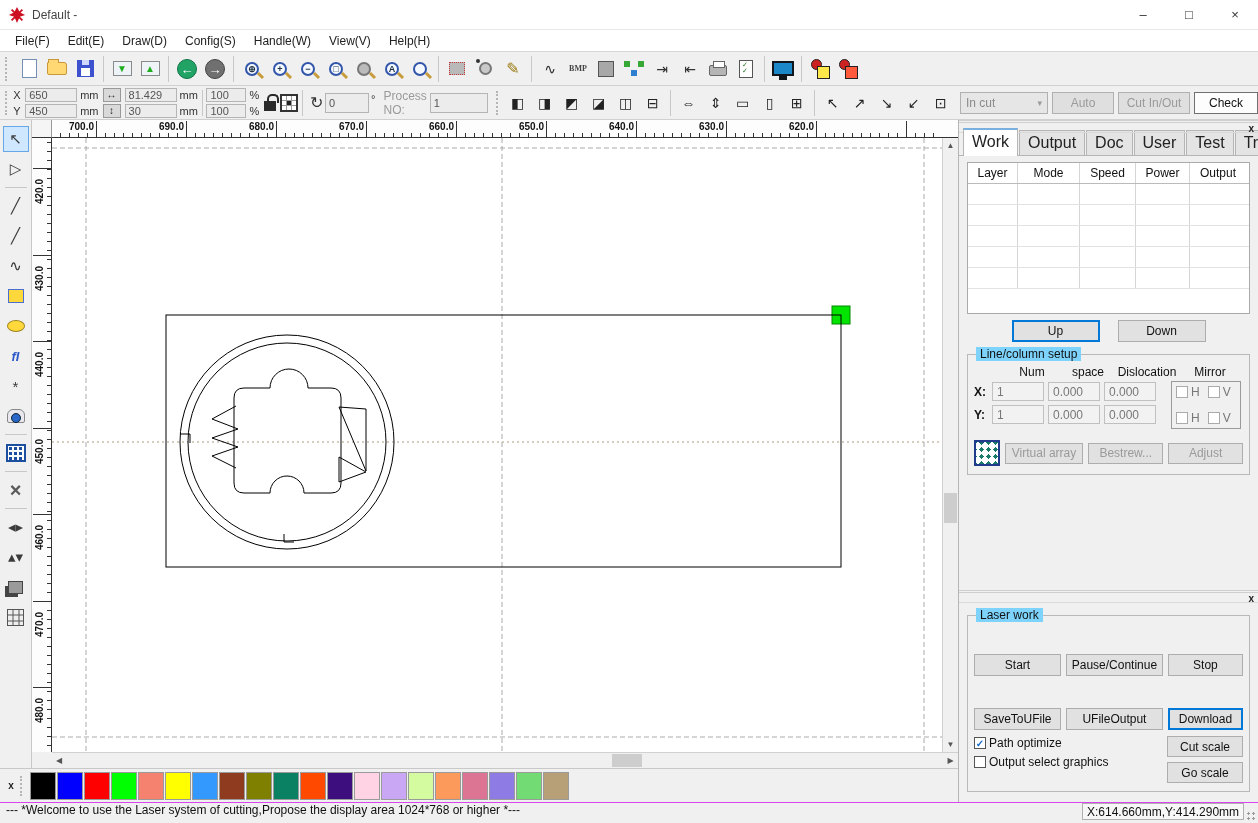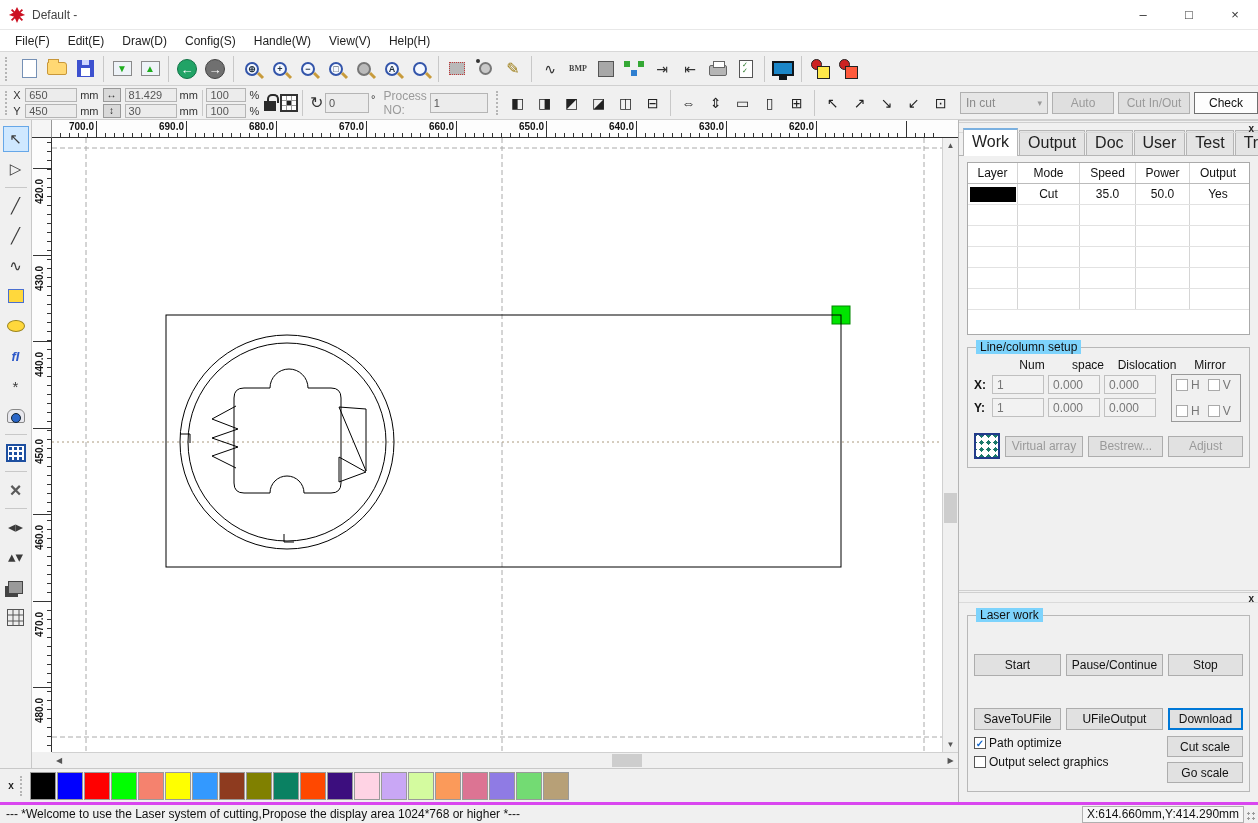--- a/index.html
+++ b/index.html
@@ -123,21 +123,21 @@
   .hscroll { position:relative; width:926px; background:#f0f0f0; border-top:1px solid #d0d0d0; }
   .hthumb { position:absolute; top:1px; left:560px; width:30px; height:13px; background:#cdcdcd; }
 
   
   .palettebar { height:34px; background:#f0f0f0; border-top:1px solid #c8c8c8; display:flex; align-items:center; padding-left:4px; }
   .pal-close { width:14px; height:14px; font:bold 10px "Liberation Sans",sans-serif; display:flex; align-items:center; justify-content:center; color:#222; margin-right:2px; }
   .pal-grip { width:6px; height:20px; border-left:2px dotted #b5b5b5; margin-right:4px; }
   .swatch { width:26px; height:28px; border:1px solid #9a9a9a; margin-right:1px; }
 
   
-  .statusbar { height:21px; background:#f0f0f0; border-top:3px solid #d946ef; display:flex; align-items:center; }
+  .statusbar { height:21px; background:#f0f0f0; border-top:1px solid #d946ef; display:flex; }
   .status-msg { padding-left:6px; color:#111; flex:1; }
   .coord-box { width:162px; height:17px; border:1px solid #b0b0b0; background:#f7f7f7; display:flex; align-items:center; padding-left:4px; margin-right:14px; color:#111; }
   .size-grip { position:absolute; right:2px; bottom:2px; width:10px; height:10px;
     background:radial-gradient(circle,#999 1.3px,transparent 1.4px) 0 0/5px 5px; }
 
   
   .rightpanel { width:300px; background:#f0f0f0; border-left:1px solid #b5b5b5; display:flex; flex-direction:column; }
   .splitbar { height:13px; position:relative; border-top:3px double #cfcfcf; border-bottom:1px solid #dadada; }
   .splitbar .close-x { position:absolute; right:4px; top:0px; font:bold 10px "Liberation Sans",sans-serif; color:#222; }
   .tabs { display:flex; align-items:flex-end; height:23px; padding-left:4px; border-bottom:1px solid #b5b5b5; }
@@ -778,27 +778,25 @@
 
     <div class="layer-table" id="layer-table">
         <div class="lt-row hdr">
           <div class="lt-cell" style="width: 50px;">Layer</div>
           <div class="lt-cell" style="width: 62px;">Mode</div>
           <div class="lt-cell" style="width: 56px;">Speed</div>
           <div class="lt-cell" style="width: 54px;">Power</div>
           <div class="lt-cell" style="width: 56px;">Output</div>
         </div>
         <div class="lt-row">
-          <div class="lt-cell" style="width: 50px;">
-            <div class="layer-swatch" style="background: rgb(0, 0, 0);"></div>
-          </div>
-          <div class="lt-cell" style="width: 62px;">Cut</div>
-          <div class="lt-cell" style="width: 56px;">35.0</div>
-          <div class="lt-cell" style="width: 54px;">50.0</div>
-          <div class="lt-cell" style="width: 56px;">Yes</div>
+          <div class="lt-cell" style="width: 50px;"></div>
+          <div class="lt-cell" style="width: 62px;"></div>
+          <div class="lt-cell" style="width: 56px;"></div>
+          <div class="lt-cell" style="width: 54px;"></div>
+          <div class="lt-cell" style="width: 56px;"></div>
         </div>
         <div class="lt-row">
           <div class="lt-cell" style="width: 50px;"></div>
           <div class="lt-cell" style="width: 62px;"></div>
           <div class="lt-cell" style="width: 56px;"></div>
           <div class="lt-cell" style="width: 54px;"></div>
           <div class="lt-cell" style="width: 56px;"></div>
         </div>
         <div class="lt-row">
           <div class="lt-cell" style="width: 50px;"></div>
@@ -814,30 +812,27 @@
           <div class="lt-cell" style="width: 54px;"></div>
           <div class="lt-cell" style="width: 56px;"></div>
         </div>
         <div class="lt-row">
           <div class="lt-cell" style="width: 50px;"></div>
           <div class="lt-cell" style="width: 62px;"></div>
           <div class="lt-cell" style="width: 56px;"></div>
           <div class="lt-cell" style="width: 54px;"></div>
           <div class="lt-cell" style="width: 56px;"></div>
         </div>
-        <div class="lt-row">
-          <div class="lt-cell" style="width: 50px;"></div>
-          <div class="lt-cell" style="width: 62px;"></div>
-          <div class="lt-cell" style="width: 56px;"></div>
-          <div class="lt-cell" style="width: 54px;"></div>
-          <div class="lt-cell" style="width: 56px;"></div>
-        </div>
         <div class="lt-filler"></div>
       </div>
 
+    <div class="updown">
+      <div class="btn focused">Up</div>
+      <div class="btn">Down</div>
+    </div>
 
     <div class="groupbox">
       <span class="gb-title">Line/column setup</span>
       <div class="lc-heads">
         <span style="width:48px; margin-left:34px; text-align:center;">Num</span>
         <span style="width:48px; margin-left:8px; text-align:center;">space</span>
         <span style="width:62px; margin-left:4px; text-align:center;">Dislocation</span>
         <span style="width:56px; margin-left:4px; text-align:center;">Mirror</span>
       </div>
       <div class="lc-row">

